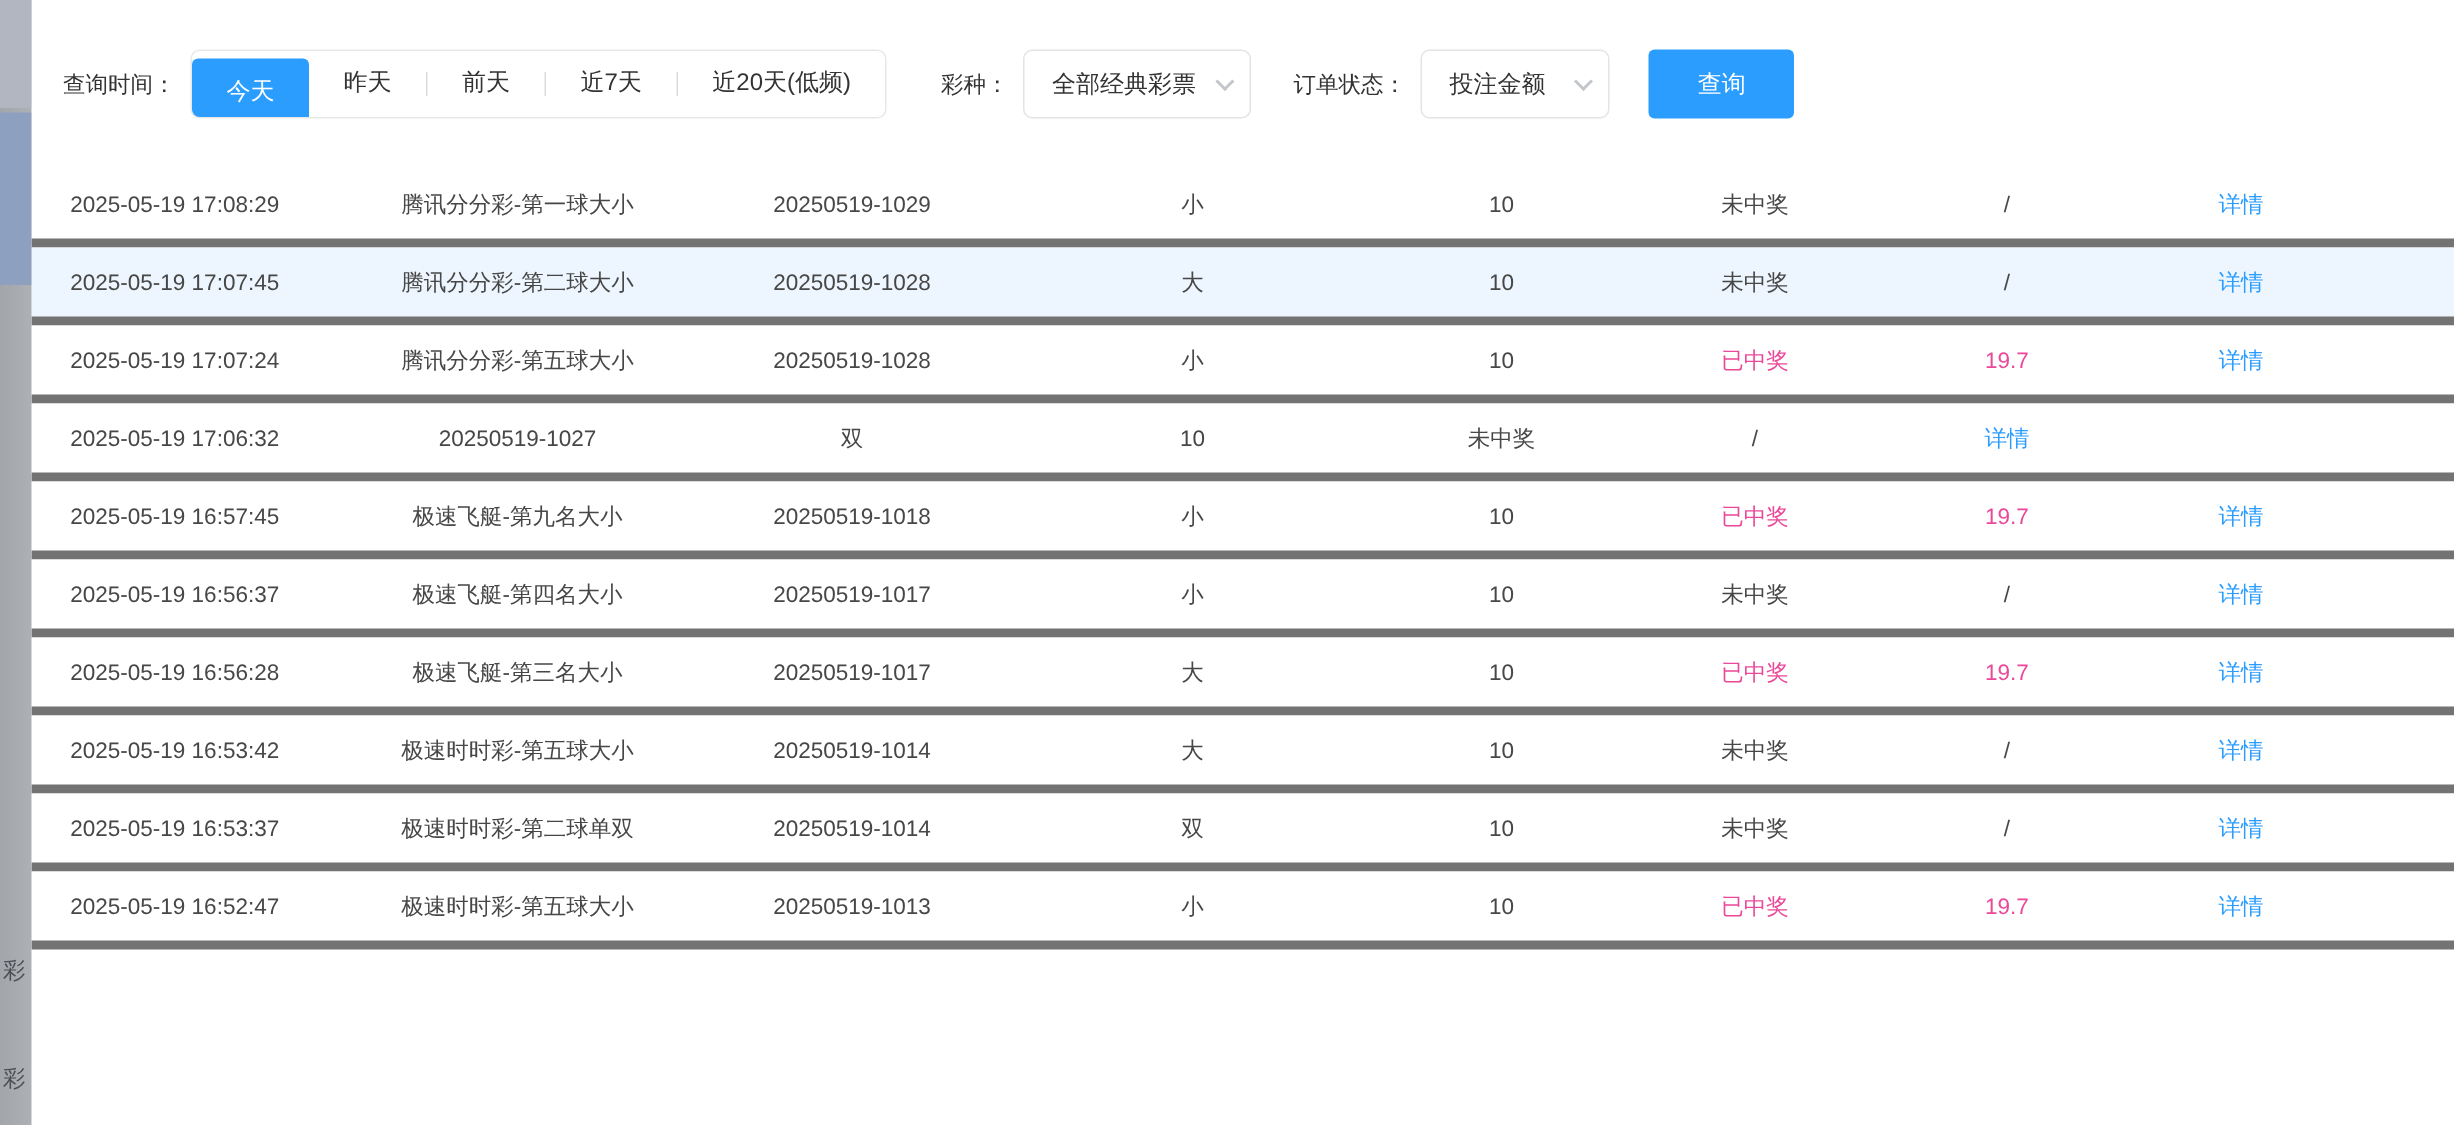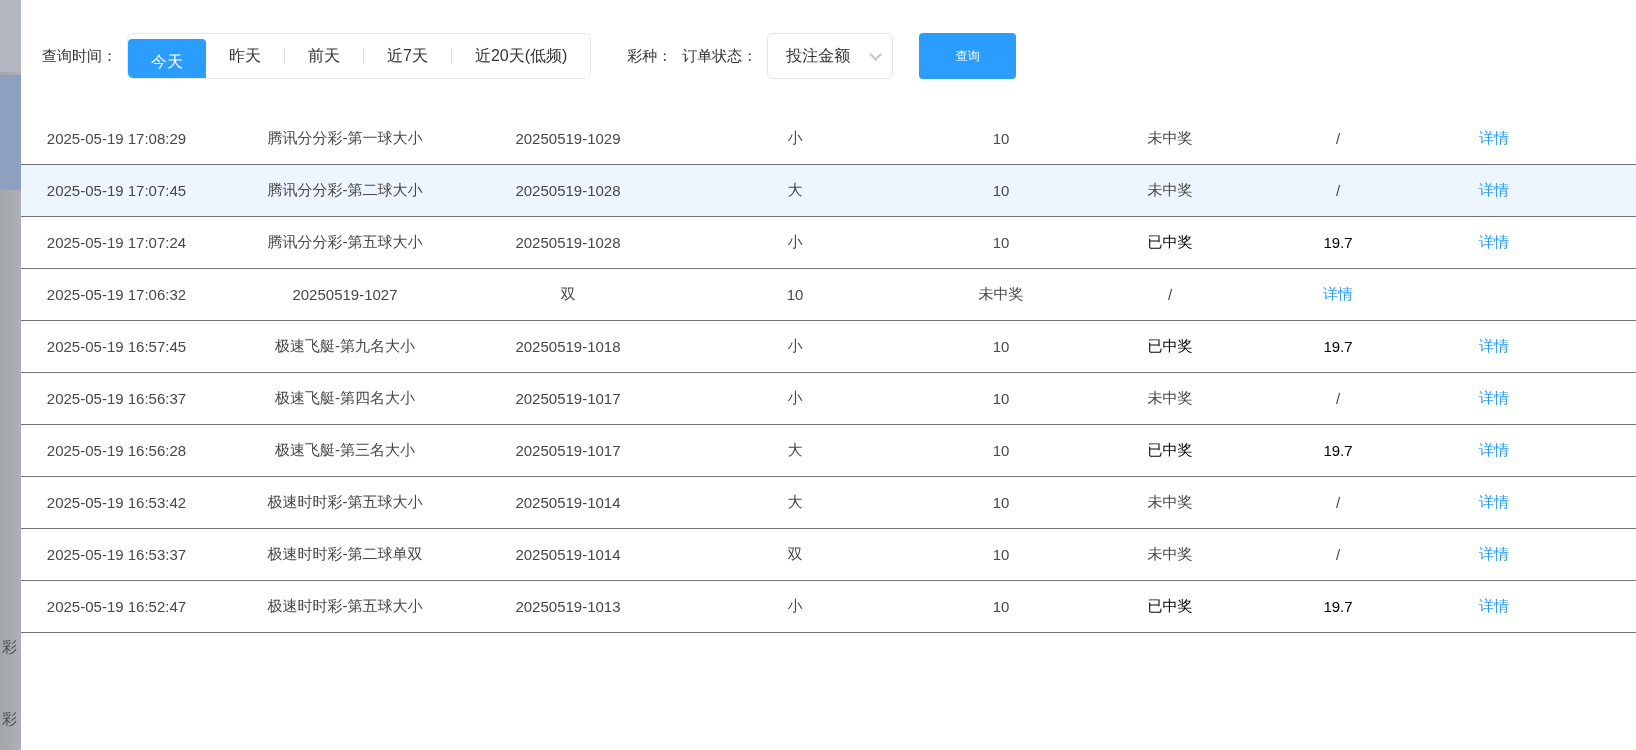--- a/index.html
+++ b/index.html
@@ -24,35 +24,35 @@
   .time-tab { padding:0 23px; line-height:44px; font-size:16px; color:#333; cursor:pointer; white-space:nowrap; }
   .time-tab.active { background:#2b9dff; color:#fff; border-radius:4px; line-height:46px;margin-top:12px; }
   .tab-div { width:1px; height:16px; background:#dcdcdc; }
   .select-box { display:flex; align-items:center; justify-content:space-between; height:46px;
     border:1px solid #e4e4e4; border-radius:6px; background:#fff; padding:0 14px 0 18px;
     font-size:16px; color:#333; cursor:pointer; }
   .sel-lottery { width:152px; margin-right:28px; }
   .sel-status  { width:126px; margin-right:26px; }
   .chevron { width:9px; height:9px; border-right:2px solid #c3c7cc; border-bottom:2px solid #c3c7cc;
     transform:rotate(45deg) translateY(-3px); flex:none; margin-left:8px; }
-  .query-btn { width:97px; height:46px; background:#2b9dff; color:#fff; font-size:12px;
+  .query-btn { width:97px; height:46px; background:#2b9dff; color:#fff; font-size:16px;
     border:none; border-radius:4px; cursor:pointer;
     font-family:"Liberation Sans","DejaVu Sans",sans-serif; }
   .gap-36 { width:36px; flex:none; }
 
   
   .table { margin-top:34px; width:1615px; }
   .thead, .trow { display:grid;
     grid-template-columns:191px 266px 180px 274px 138px 200px 136px 176px; align-items:center; }
   .thead { height:47px; background:#f6f6f6; }
   .thead .tcell { color:#8e8e8e; font-size:15px; }
-  .trow { height:52px; border-bottom:1px solid #737373; background:#fff; }
+  .trow { height:52px; border-bottom:6px solid #737373; background:#fff; }
   .trow.hl { background:#edf6fe; }
   .tcell { text-align:center; font-size:15px; color:#474747; overflow:hidden; white-space:nowrap; }
-  .tcell.red { color:#000000; }
+  .tcell.red { color:#ec4899; }
   .detail-link { color:#2b9dff; cursor:pointer; text-decoration:none; font-size:15px; }
 
   
   .summary { display:flex; justify-content:flex-end; align-items:center;
     padding:16px 106px 0 0; font-size:17px; color:#222; }
   .sum-item { margin-left:47px; white-space:nowrap; }
   .sum-item:first-child { margin-left:0; }
   .sum-val-red { color:#e8443c; }
 </style>
 </head>
@@ -75,20 +75,24 @@
       <span class="tab-div"></span>
       <span class="time-tab">前天</span>
       <span class="tab-div"></span>
       <span class="time-tab">近7天</span>
       <span class="tab-div"></span>
       <span class="time-tab">近20天(低频)</span>
     </div>
 
     <span class="gap-36"></span>
     <span class="flabel">彩种：</span>
+    <div class="select-box sel-lottery">
+      <span>全部经典彩票</span>
+      <span class="chevron"></span>
+    </div>
 
     <span class="flabel">订单状态：</span>
     <div class="select-box sel-status">
       <span>投注金额</span>
       <span class="chevron"></span>
     </div>
 
     <button class="query-btn">查询</button>
   </div>
 

